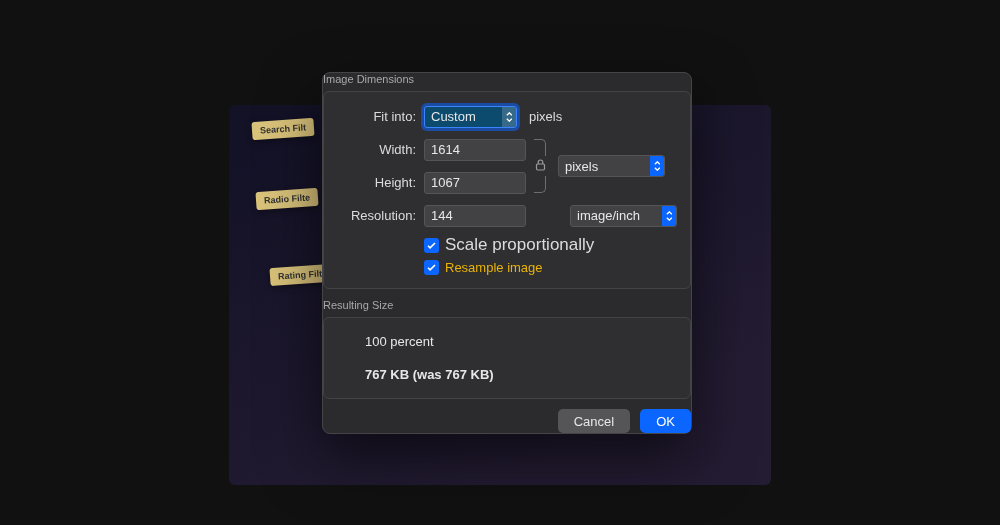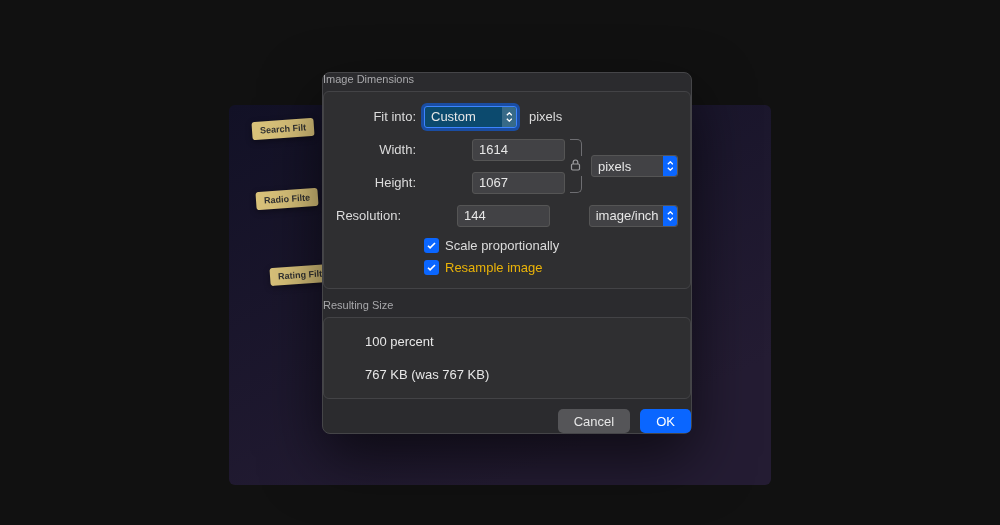--- a/index.html
+++ b/index.html
@@ -18,21 +18,21 @@
     .dialog { position:absolute; left:322px; top:72px; width:370px; background:#2b2b2e;
       border:1px solid #454548; border-radius:8px; box-shadow:0 24px 60px rgba(0,0,0,.6); }
 
     .section-title { color:#a8a8ab; font-size:11px; margin-bottom:6px; }
     .group { border:1px solid #434346; border-radius:6px; padding:10px 12px; margin-bottom:10px; background:#2f2f31; }
 
     .row { display:flex; align-items:center; height:29px; gap:8px; }
     .lbl { width:80px; text-align:right; color:#dcdcdc; font-size:13px; }
     .input, .select { height:22px; background:#424245; border:1px solid #555; color:#e7e7e7;
       font-size:13px; padding:0 6px; border-radius:3px; }
-    .input { width:93px;margin-left:48px; }
+    .input { width:102px; }
     .select { display:flex; align-items:center; justify-content:space-between; width:93px;
       background:#424245; cursor:default; }
     .select.blue { background:#0c4a6e; border:1px solid #3c84ff; }
     .select.unit { width:107px; }
     .select .arrows { width:14px; height:100%; display:flex; align-items:center; justify-content:center;
       background:#0a66ff; margin-right:-6px; border-radius:0 3px 3px 0; position:relative; }
     .select.blue .arrows { background:rgba(255,255,255,.18); }
     .arrows svg { height:10px; }
     .focus-ring { box-shadow:0 0 0 3px rgba(10,102,255,.55); }
 
@@ -132,37 +132,37 @@
         </span>
       </div>
     </div>
 
     <div class="check-row" style="margin-top:4px;">
       <div class="checkbox">
         <svg width="11" height="11" viewBox="0 0 11 11">
             <path d="M2 5.8l2.1 2.1L9 3" fill="none" stroke="#fff" stroke-width="1.6"></path>
           </svg>
       </div>
-      <span style="color:#dcdcdc;font-size:13px;">Scale proportionally</span>
+      <span style="color:#dcdcdc;font-size:17px;">Scale proportionally</span>
     </div>
     <div class="check-row">
       <div class="checkbox">
         <svg width="11" height="11" viewBox="0 0 11 11">
             <path d="M2 5.8l2.1 2.1L9 3" fill="none" stroke="#fff" stroke-width="1.6"></path>
           </svg>
       </div>
       <span style="color:#eab308;font-size:13px;">Resample image</span>
     </div>
 
   </div>
 
   <div class="section-title">Resulting Size</div>
   <div class="group">
     <div class="result-line">100 percent</div>
-    <div class="result-line" style="margin-top:6px;">767 KB (was 767 KB)</div>
+    <div class="result-line" style="margin-top:6px;font-weight:bold;">767 KB (was 767 KB)</div>
   </div>
 
   <div class="buttons">
     <button class="btn default">Cancel</button>
     <button class="btn primary">OK</button>
   </div>
 
 </div>
 
 </body></html>

